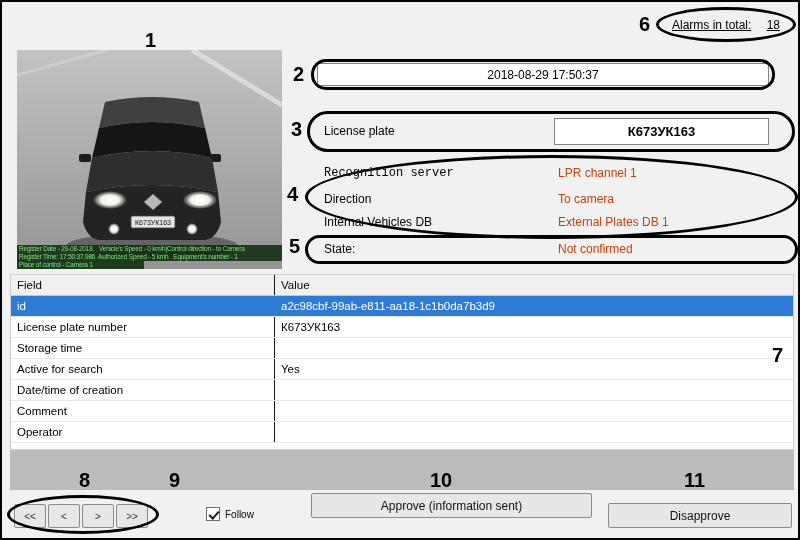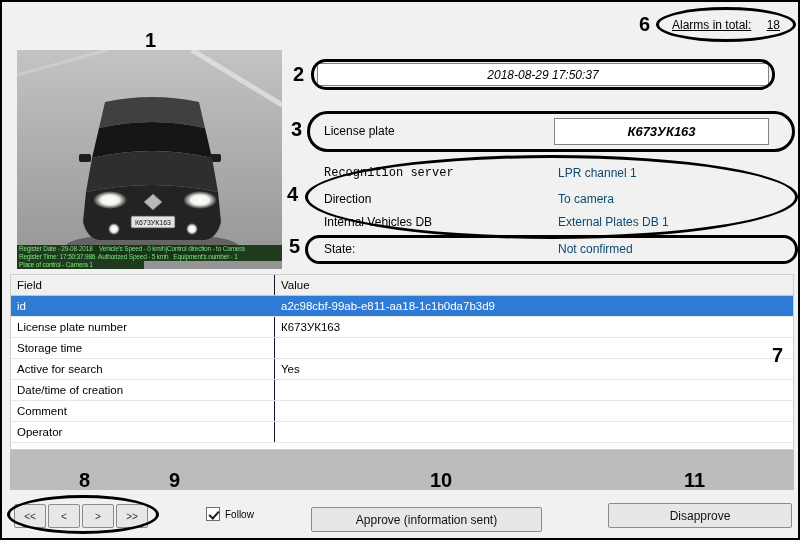--- a/index.html
+++ b/index.html
@@ -1,21 +1,21 @@
 <!DOCTYPE html>
 <html><head>
 <meta charset="utf-8">
 <style>
   * { margin:0; padding:0; box-sizing:border-box; }
   html,body { width:800px; height:540px; overflow:hidden; background:#fff;
               font-family:"Liberation Sans", sans-serif; }
   .window { position:absolute; left:0; top:0; width:800px; height:540px;
             background:#f1f1f1; border:2px solid #000; overflow:hidden; }
   .lbl { position:absolute; font-size:12px; color:#000; white-space:nowrap; }
-  .val { position:absolute; font-size:12px; color:#0c4a6e; white-space:nowrap; }
+  .val { position:absolute; font-size:12px; color:#c2410c; white-space:nowrap; }
 
   .title { position:absolute; left:0; top:20px; width:704px; text-align:center;
            font-size:13px; font-weight:bold; }
 
   
   .alarms { position:absolute; left:660px; top:9px; width:130px; height:28px;
             display:flex; align-items:center; justify-content:space-between;
             padding:0 12px 0 10px; font-size:12px;text-decoration:underline; }
 
   
@@ -23,21 +23,21 @@
            background:#a9a9a9; overflow:hidden; }
   .photo-overlay { position:absolute; left:0; bottom:0; width:100%; }
   .photo-overlay div { background:rgba(10,42,10,0.85); color:#7ee07e;
            font-size:6.5px; line-height:8px; white-space:pre; overflow:hidden;
            padding:0 2px; letter-spacing:-0.2px; }
   .photo-overlay .short { width:48%; }
 
   
   .fieldbox { position:absolute; background:#fff; border:1px solid #828282;
               display:flex; align-items:center; justify-content:center;
-              font-size:12px;font-style:italic; }
+              font-size:12px; }
   .fieldbox.bold { font-weight:bold; font-size:13px; }
 
   
   .grid { position:absolute; left:8px; top:272px; width:784px; height:176px;
           background:#fff; border:1px solid #cfcfcf; overflow:hidden; }
   .trow { display:flex; height:21px; align-items:center; font-size:11.5px;
           border-bottom:1px solid #e7e7e7; background:#fff; }
   .trow.thead { background:#f0f0f0; border-bottom:1px solid #c4c4c4; }
   .tcell { overflow:hidden; white-space:nowrap; }
   .tcell.c1 { width:264px; padding-left:6px; border-right:1px solid #0f172a;
@@ -181,21 +181,21 @@
   <div class="btn navbtn" style="left:12px;">&lt;&lt;</div>
   <div class="btn navbtn" style="left:46px;">&lt;</div>
   <div class="btn navbtn" style="left:80px;">&gt;</div>
   <div class="btn navbtn" style="left:114px;">&gt;&gt;</div>
 
   <div class="check-wrap">
     <span class="cbbox checked"></span>
     <span>Follow</span>
   </div>
 
-  <div class="btn" style="left:309px; top:505px; width:231px;">Approve (information sent)</div>
+  <div class="btn" style="left:309px; top:491px; width:281px;">Approve (information sent)</div>
   <div class="btn" style="left:606px; top:501px; width:184px;">Disapprove</div>
 
   <div class="num" style="left:143px; top:27px;">1</div>
   <div class="num" style="left:291px; top:61px;">2</div>
   <div class="num" style="left:289px; top:116px;">3</div>
   <div class="num" style="left:285px; top:181px;">4</div>
   <div class="num" style="left:287px; top:233px;">5</div>
   <div class="num" style="left:637px; top:11px;">6</div>
   <div class="num" style="left:770px; top:342px;">7</div>
   <div class="num" style="left:77px;  top:467px;">8</div>

